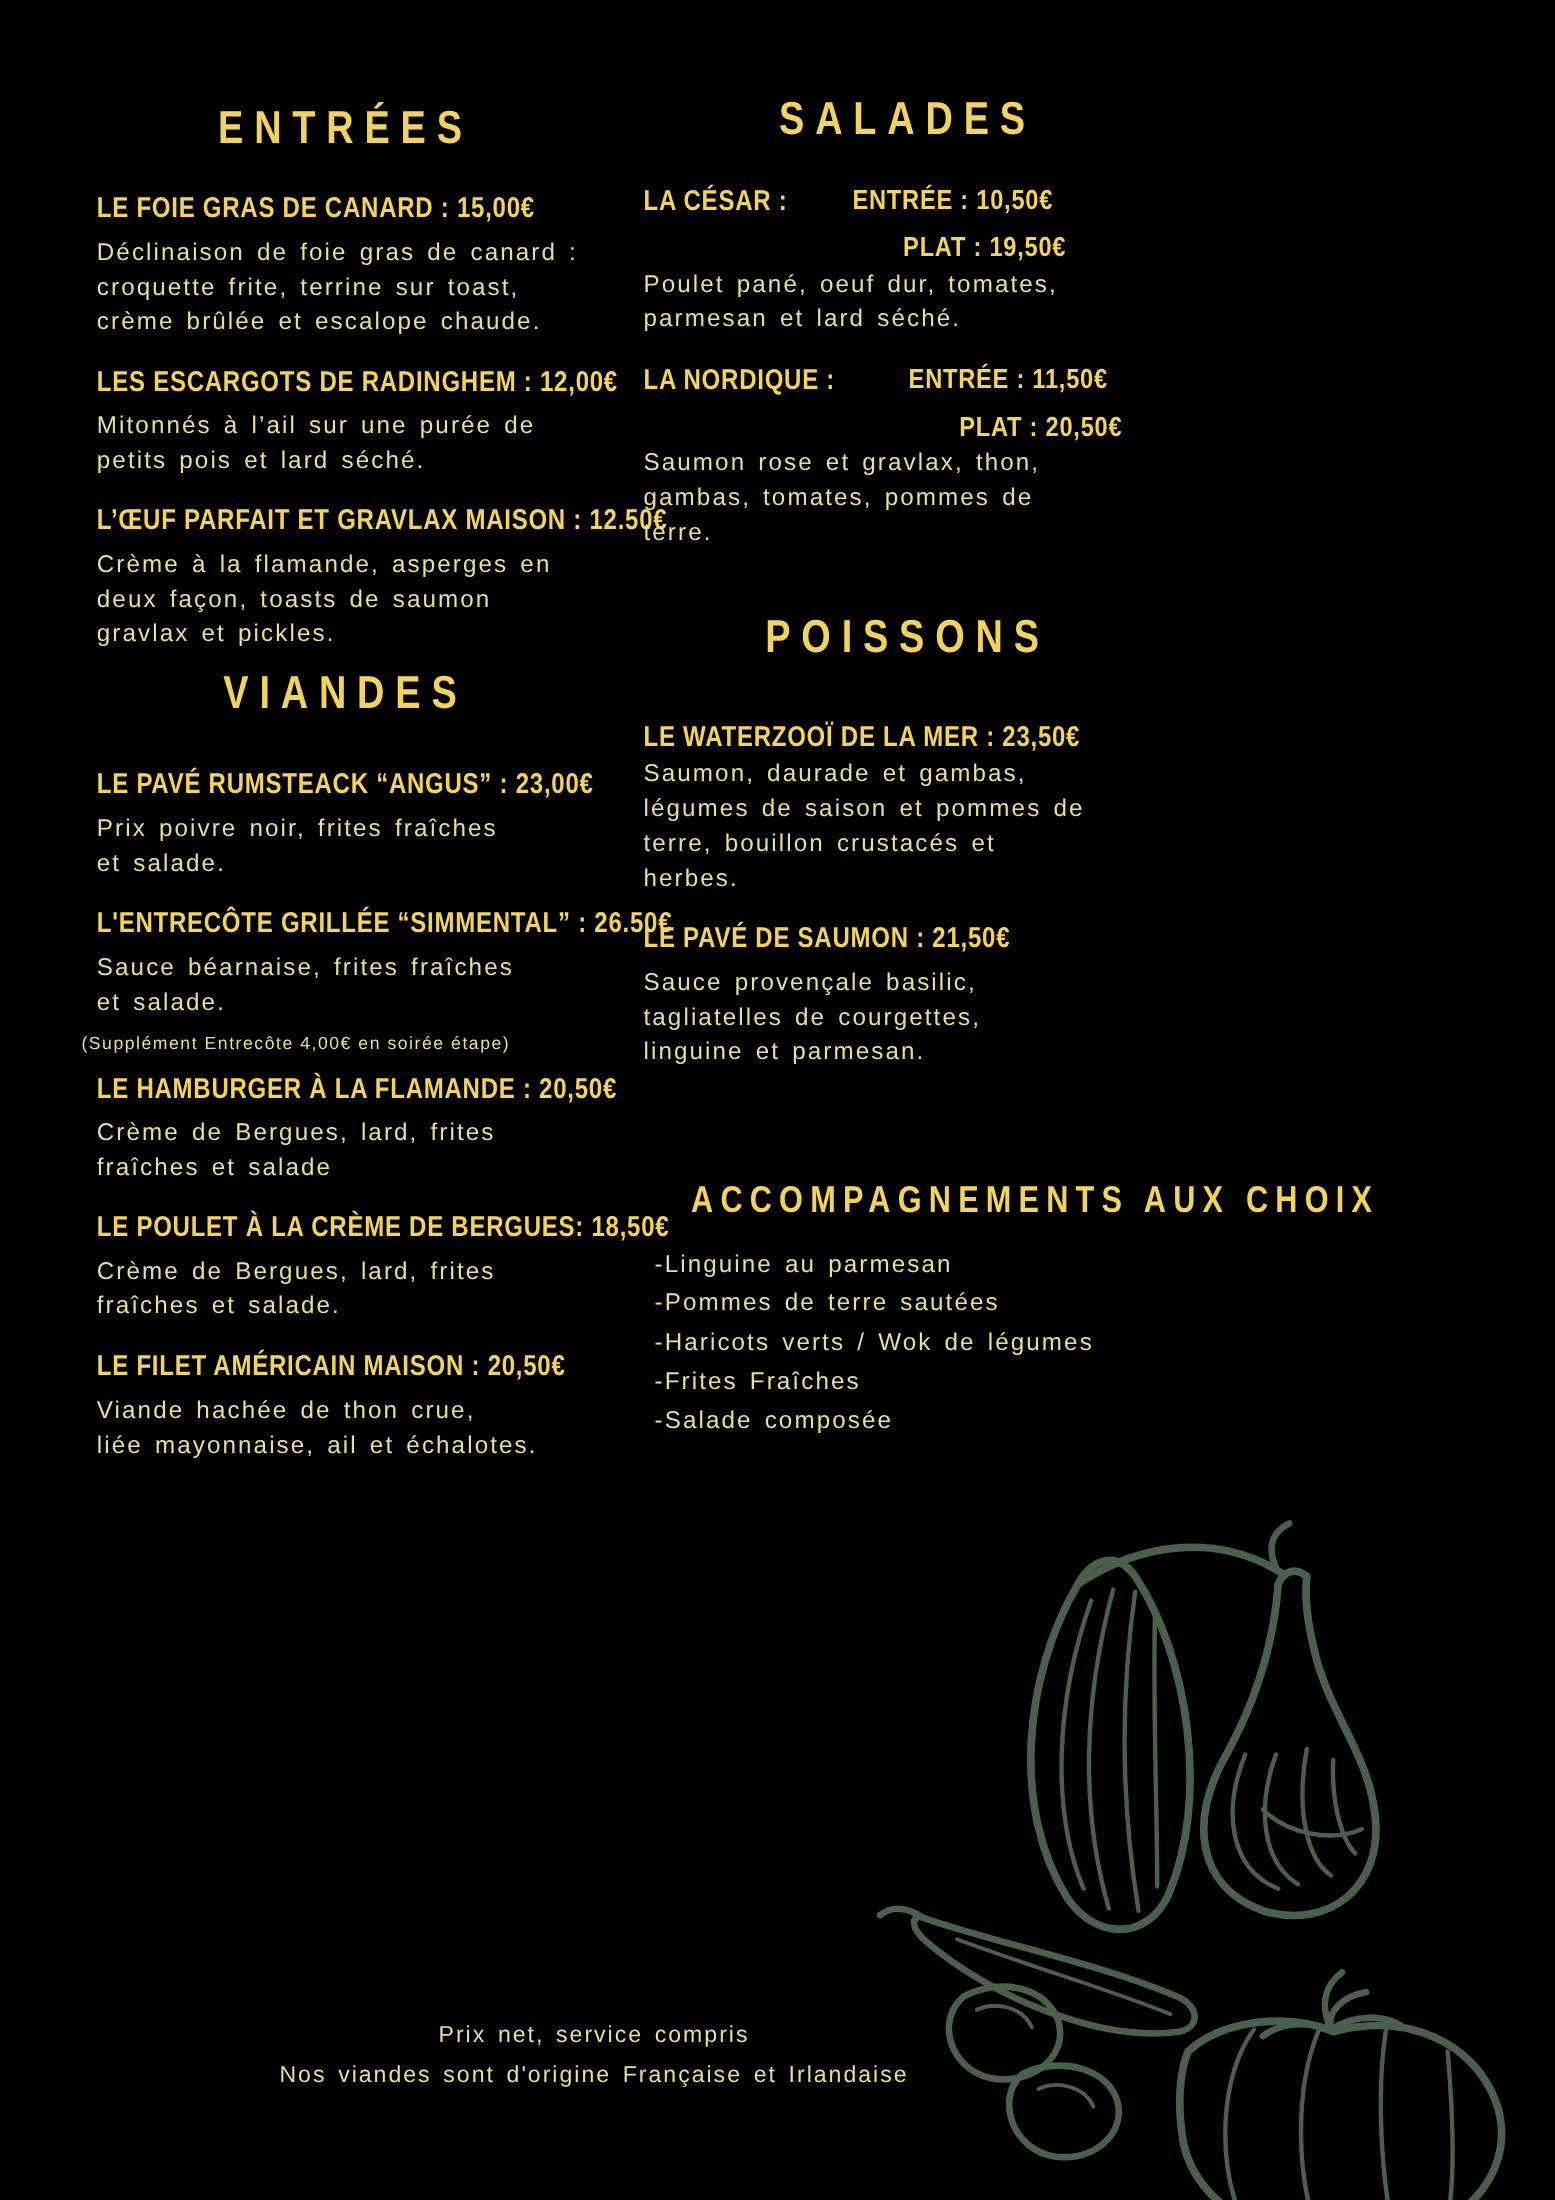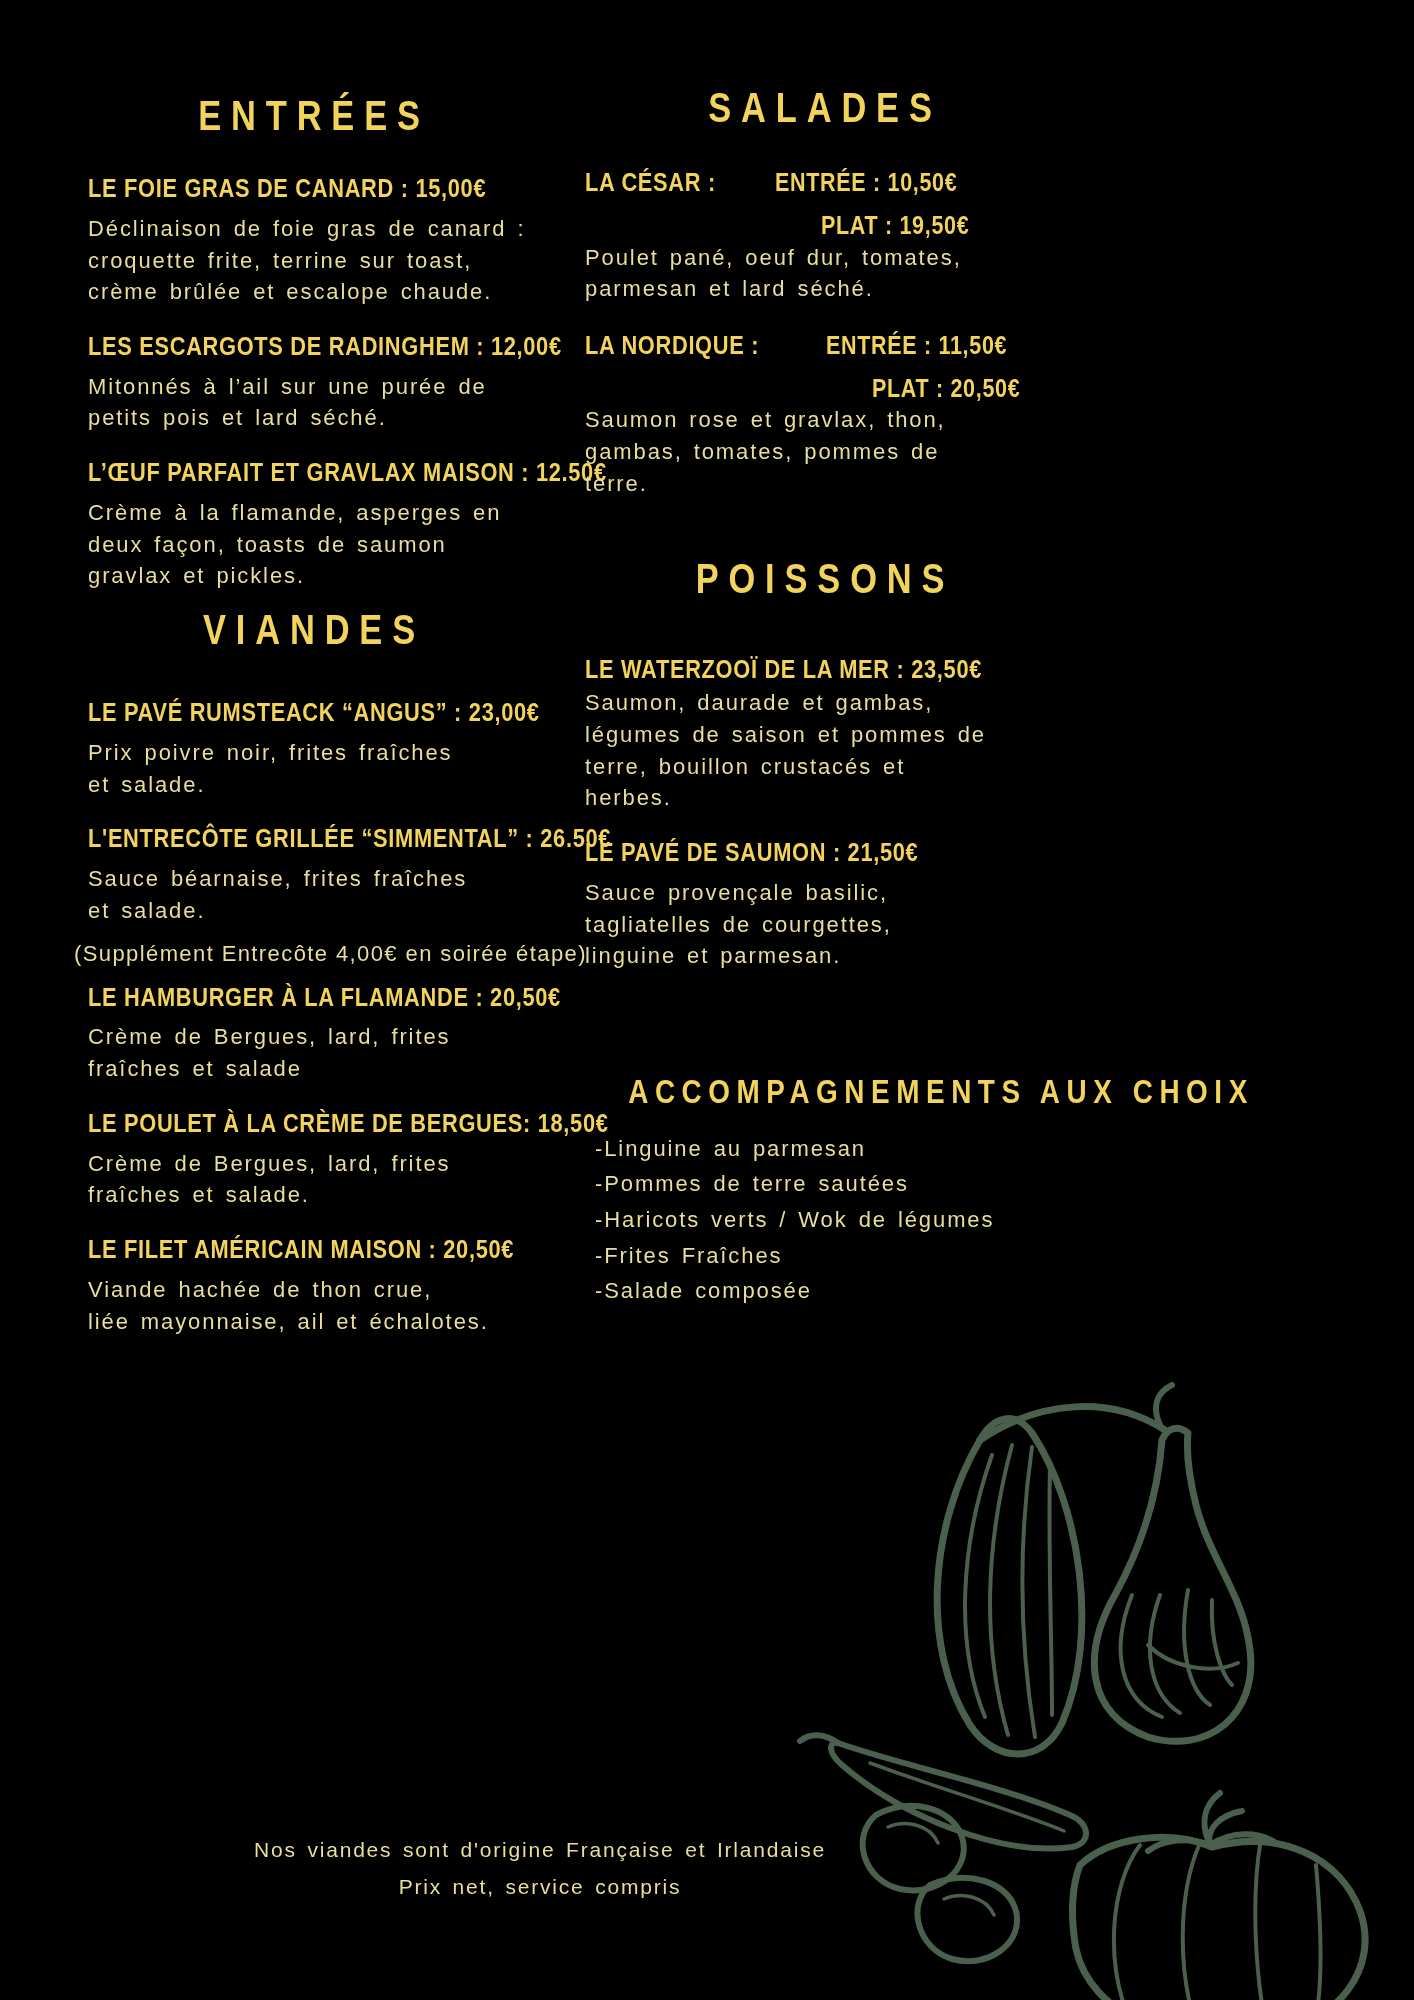--- a/index.html
+++ b/index.html
@@ -37,21 +37,21 @@
     color:#e9df9a;
     font-size:22px;
     letter-spacing:1.9px;
     word-spacing:3px;
     line-height:1.44;
     white-space:pre-line;
     margin-top:9px;
   }
   .note {
     color:#e9df9a;
-    font-size:22px;
+    font-size:16px;
     letter-spacing:1.4px;
     margin:14px 0 6px -14px;
     white-space:nowrap;
   }
   .menu-item { margin-bottom:24px; }
   .price-block { margin-left:34px; }
   .price-line {
     color:#f2d35b;
     font-weight:bold;
     font-size:25px;
@@ -214,22 +214,22 @@
       <div class="desc">-Linguine au parmesan
 -Pommes de terre sautées
 -Haricots verts / Wok de légumes
 -Frites Fraîches
 -Salade composée</div>
     </div>
 
   </div>
 
   <div class="footer">
+    <div>Prix net, service compris</div>
     <div>Nos viandes sont d'origine Française et Irlandaise</div>
-    <div>Prix net, service compris</div>
   </div>
 
   <svg class="veg-decor" viewBox="0 0 634 650" fill="none" xmlns="http://www.w3.org/2000/svg">
     <g stroke="#5f7c63" stroke-linecap="round" stroke-linejoin="round">
 
       <path d="M 200 95 C 260 55, 330 50, 385 85" stroke-width="7"></path>
       <path d="M 380 80 C 372 62, 376 48, 392 40" stroke-width="6"></path>
 
       <path d="M 200 95 C 150 180, 140 300, 190 380 C 215 418, 262 420, 282 378 C 320 290, 300 160, 252 88 C 236 66, 214 70, 200 95 Z" stroke-width="7"></path>
       <path d="M 212 110 C 180 200, 175 300, 205 372" stroke-width="4"></path>

